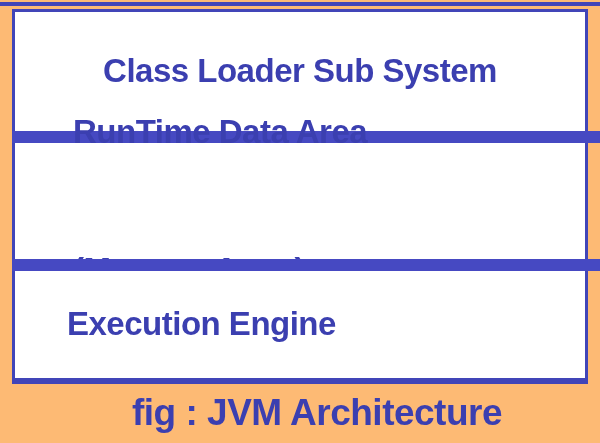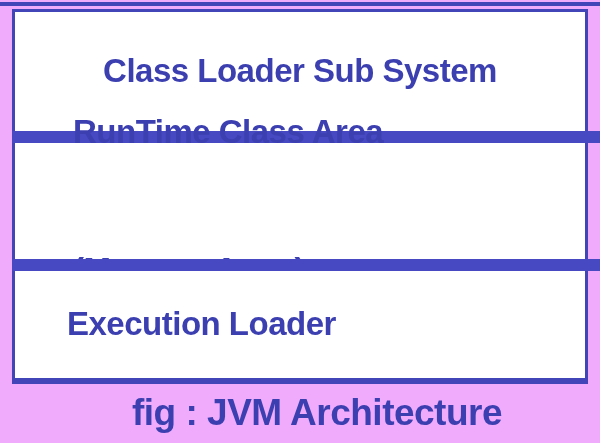--- a/index.html
+++ b/index.html
@@ -4,21 +4,21 @@
 <style>
   html, body {
     margin: 0;
     padding: 0;
     background: #ffffff;
   }
   .screen {
     position: relative;
     width: 600px;
     height: 443px;
-    background: #f0abfc;
+    background: #fdba74;
     overflow: hidden;
     font-family: "Liberation Sans", sans-serif;
   }
   .top-line {
     position: absolute;
     left: 0;
     top: 2px;
     width: 600px;
     height: 4px;
     background: var(--border, #4145b8);
@@ -86,28 +86,28 @@
   <div class="top-line"></div>
 
   <div class="box box-class-loader">
     <span>Class Loader Sub System</span>
   </div>
 
   <div class="bar bar-1"></div>
 
   <div class="box box-runtime">
     <span>
-      <div>RunTime Class Area</div>
+      <div>RunTime Data Area</div>
       <div>(Memory Area )</div>
     </span>
   </div>
 
   <div class="bar bar-2"></div>
 
   <div class="box box-execution">
     <span>
-      <div>Execution Loader</div>
+      <div>Execution Engine</div>
     </span>
   </div>
 
   <div class="caption">fig : JVM Architecture</div>
 
 </div>
 
 </body></html>

